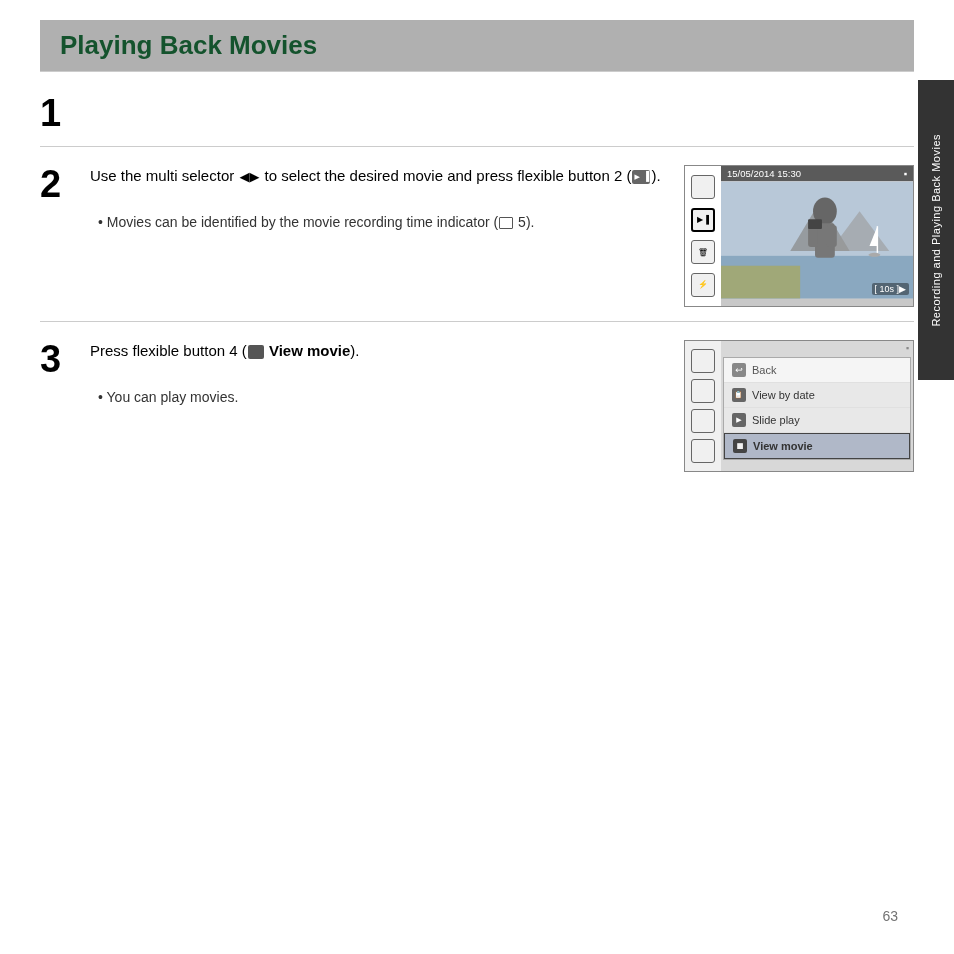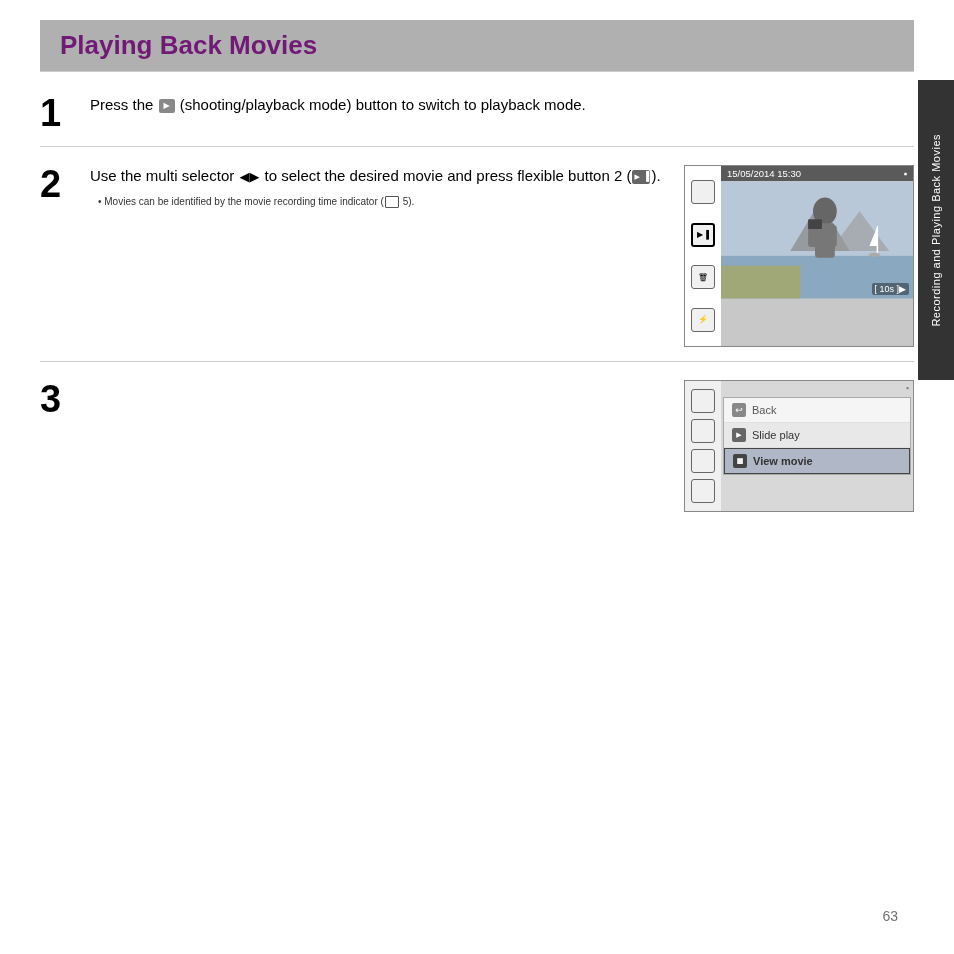--- a/index.html
+++ b/index.html
@@ -14,21 +14,21 @@
 
     
     .page-header {
       background: #b0b0b0;
       padding: 10px 20px 10px 20px;
       margin: 20px 40px 0 40px;
     }
     .page-header h1 {
       font-size: 26px;
       font-weight: bold;
-      color: #701a75;
+      color: #14532d;
     }
 
     
     .content {
       margin: 0 40px;
       padding-top: 4px;
       border-top: 1px solid #ccc;
     }
 
     
@@ -52,22 +52,22 @@
       flex: 1;
     }
 
     .step-text {
       font-size: 15px;
       color: #000;
       line-height: 1.5;
     }
 
     .step-sub {
-      margin-top: 6px;
-      font-size: 10px;
+      margin-top: 24px;
+      font-size: 14px;
       color: #333;
       line-height: 1.5;
     }
 
     .step-sub ul {
       list-style: none;
       padding-left: 8px;
     }
     .step-sub ul li::before {
       content: "• ";
@@ -126,21 +126,21 @@
     }
 
     .cam-btn.active {
       border: 2px solid #000;
     }
 
     .camera-screen {
       flex: 1;
       background: #c8c8c8;
       position: relative;
-      height: 180px;
+      height: 140px;
     }
 
     .camera-screen-header {
       background: rgba(0,0,0,0.55);
       color: #fff;
       font-size: 9.5px;
       padding: 2px 6px;
       display: flex;
       justify-content: space-between;
     }
@@ -348,25 +348,20 @@
 <body>
 
 <div class="page-header">
   <h1>Playing Back Movies</h1>
 </div>
 
 <div class="content">
 
   <div class="step">
     <div class="step-number">1</div>
-    <div class="step-content">
-      <div class="step-text">
-        Press the <span class="play-icon"></span> (shooting/playback mode) button to switch to playback mode.
-      </div>
-    </div>
   </div>
 
   <div class="step-with-image">
     <div class="step-number">2</div>
     <div class="step-left">
       <div class="step-text">
         Use the multi selector <span class="arrow-lr">◀▶</span> to select the desired movie and press flexible button 2 (<span class="movie-icon"></span>).
       </div>
       <div class="step-sub">
         <ul>
@@ -424,20 +419,28 @@
             </div>
           </div>
         </div>
       </div>
     </div>
   </div>
 
   <div class="step-with-image" style="border-bottom: none;">
     <div class="step-number">3</div>
     <div class="step-left">
+      <div class="step-text">
+        Press flexible button 4 (<span class="grid-icon"></span> <strong>View movie</strong>).
+      </div>
+      <div class="step-sub">
+        <ul>
+          <li>You can play movies.</li>
+        </ul>
+      </div>
     </div>
     <div class="step-right">
       <div class="camera-ui-menu">
         <div class="camera-menu-inner">
           <div class="camera-buttons-left" style="background:#f0f0f0;">
             <div class="cam-btn"></div>
             <div class="cam-btn"></div>
             <div class="cam-btn"></div>
             <div class="cam-btn"></div>
           </div>
@@ -445,20 +448,24 @@
             <div class="menu-screen-header">
               <span style="font-size:9px; color:#888;">▪</span>
             </div>
             <div class="menu-screen-body">
 
               <div class="menu-item top-item">
                 <div class="menu-icon" style="background:#888; font-size:9px;">↩</div>
                 <span>Back</span>
               </div>
 
+              <div class="menu-item">
+                <div class="menu-icon" style="background:#666; font-size:7px;">📋</div>
+                <span>View by date</span>
+              </div>
 
               <div class="menu-item">
                 <div class="menu-icon" style="background:#666; font-size:7px;">▶</div>
                 <span>Slide play</span>
               </div>
 
               <div class="menu-item highlighted">
                 <div class="menu-icon" style="background:#444; font-size:7px;">▦</div>
                 <span>View movie</span>
               </div>

